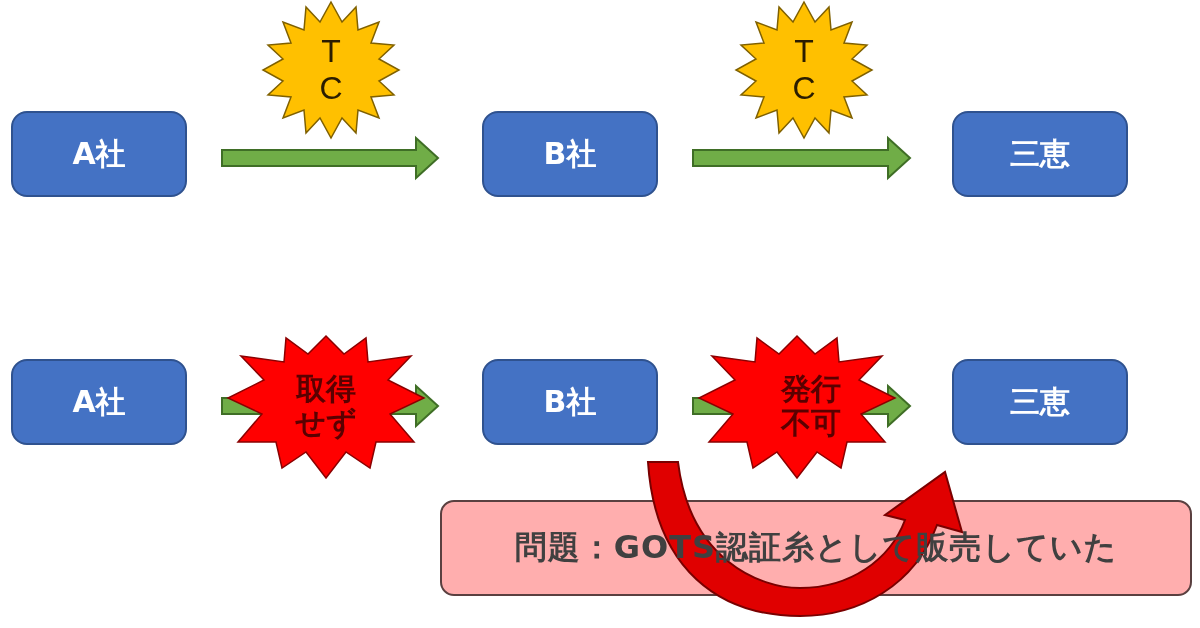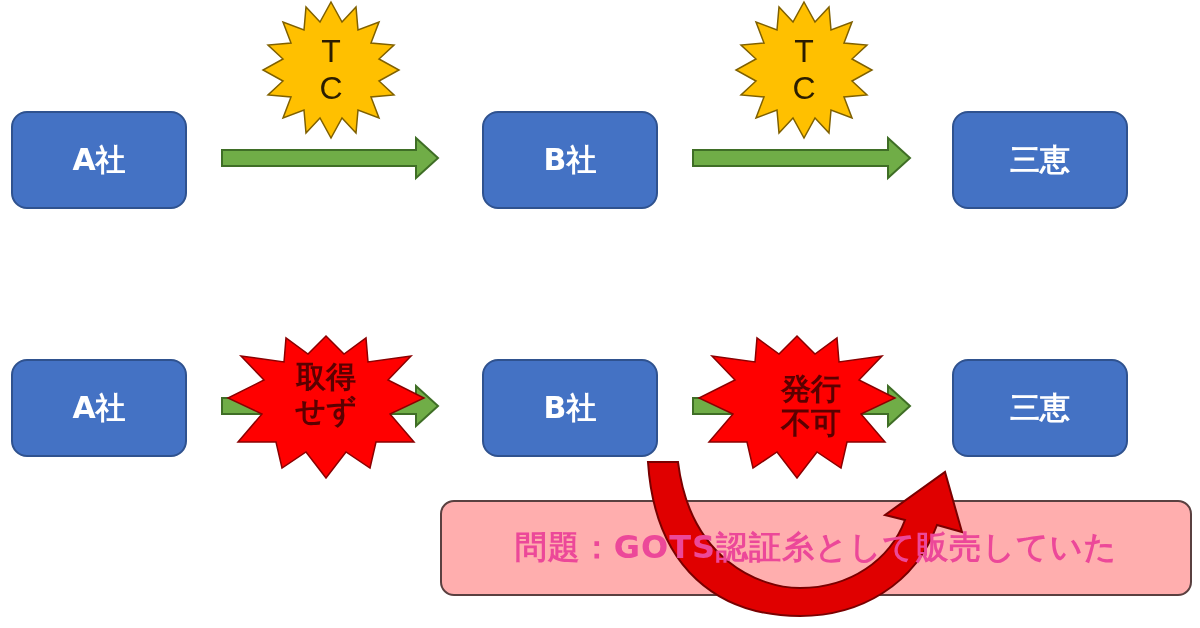--- a/index.html
+++ b/index.html
@@ -1,28 +1,28 @@
 <!DOCTYPE html>
 <html><head>
 <meta charset="utf-8">
 <style>
   html, body { margin:0; padding:0; }
   body { width:1200px; height:628px; background:#ffffff; position:relative; overflow:hidden;
          font-family:"DejaVu Sans", sans-serif; }
-  .box { position:absolute; width:176px; height:98px; background:#4472c4; border:2px solid #2f528f;
+  .box { position:absolute; width:176px; height:86px; background:#4472c4; border:2px solid #2f528f;
          border-radius:16px; box-sizing:border-box; display:flex; align-items:center; justify-content:center;
          color:#ffffff; font-weight:bold; font-size:30px; }
   .burst-text { position:absolute; display:flex; flex-direction:column; align-items:center; justify-content:center;
                 text-align:center; line-height:1.15; }
   .tc-text { color:#2b1d00; font-size:32px; font-family:"Liberation Sans", sans-serif; }
   .red-text { color:#5a0000; font-size:30px; font-weight:bold; }
   .problem { position:absolute; left:440px; top:500px; width:752px; height:96px; background:rgba(255,120,120,0.6);
              border:2px solid #5a4040; border-radius:14px; box-sizing:border-box; }
   .problem-text { position:absolute; left:440px; top:500px; width:752px; height:96px; display:flex; align-items:center;
-                  justify-content:center; color:#ec4899; font-size:32px; font-weight:bold; letter-spacing:1px; }
+                  justify-content:center; color:#404040; font-size:32px; font-weight:bold; letter-spacing:1px; }
   svg { position:absolute; left:0; top:0; }
 </style>
 </head>
 <body>
 
 <div class="box" style="left:11px;top:111px;">
   <span>A社</span>
 </div>
 <div class="box" style="left:482px;top:111px;">
   <span>B社</span>
@@ -73,20 +73,20 @@
 <div class="problem-text">問題：GOTS認証糸として販売していた</div>
 
 <div class="burst-text tc-text" style="left:291px;top:28px;width:80px;height:84px;">
   <span>T</span>
   <span>C</span>
 </div>
 <div class="burst-text tc-text" style="left:764px;top:28px;width:80px;height:84px;">
   <span>T</span>
   <span>C</span>
 </div>
-<div class="burst-text red-text" style="left:276px;top:352px;width:100px;height:84px;">
+<div class="burst-text red-text" style="left:276px;top:364px;width:100px;height:84px;">
   <span>取得</span>
   <span>せず</span>
 </div>
 <div class="burst-text red-text" style="left:761px;top:364px;width:100px;height:84px;">
   <span>発行</span>
   <span>不可</span>
 </div>
 
 </body></html>

